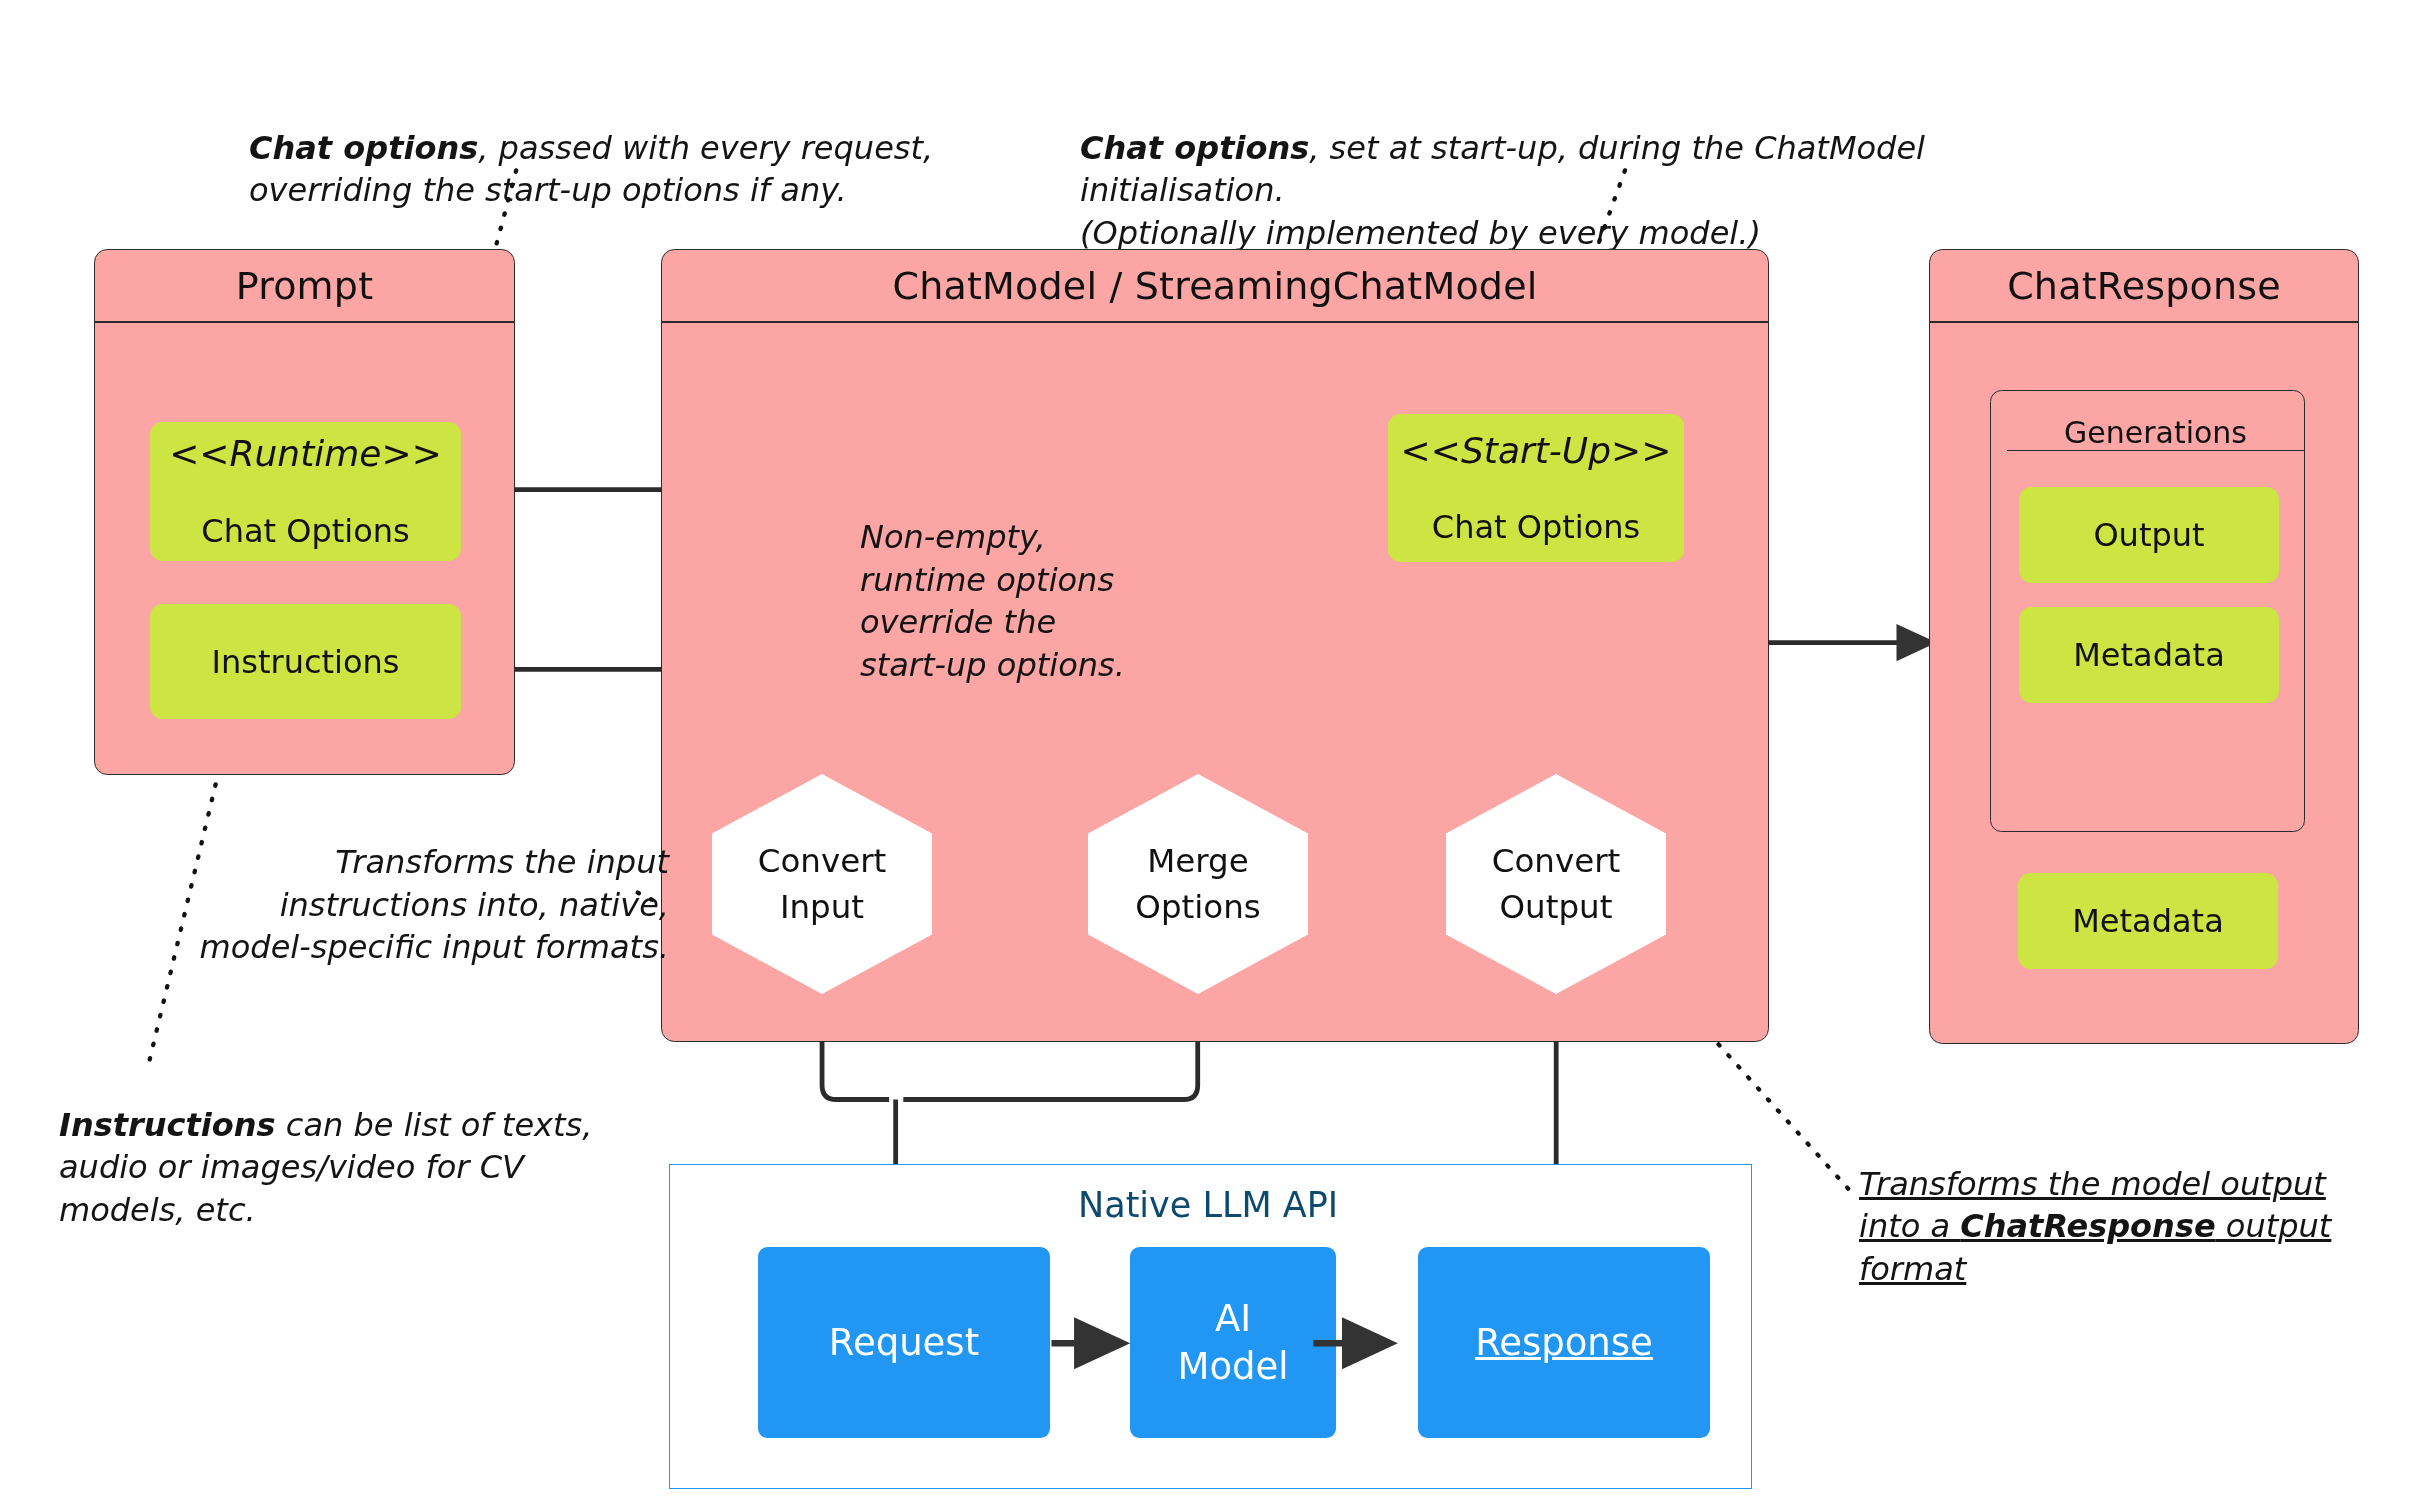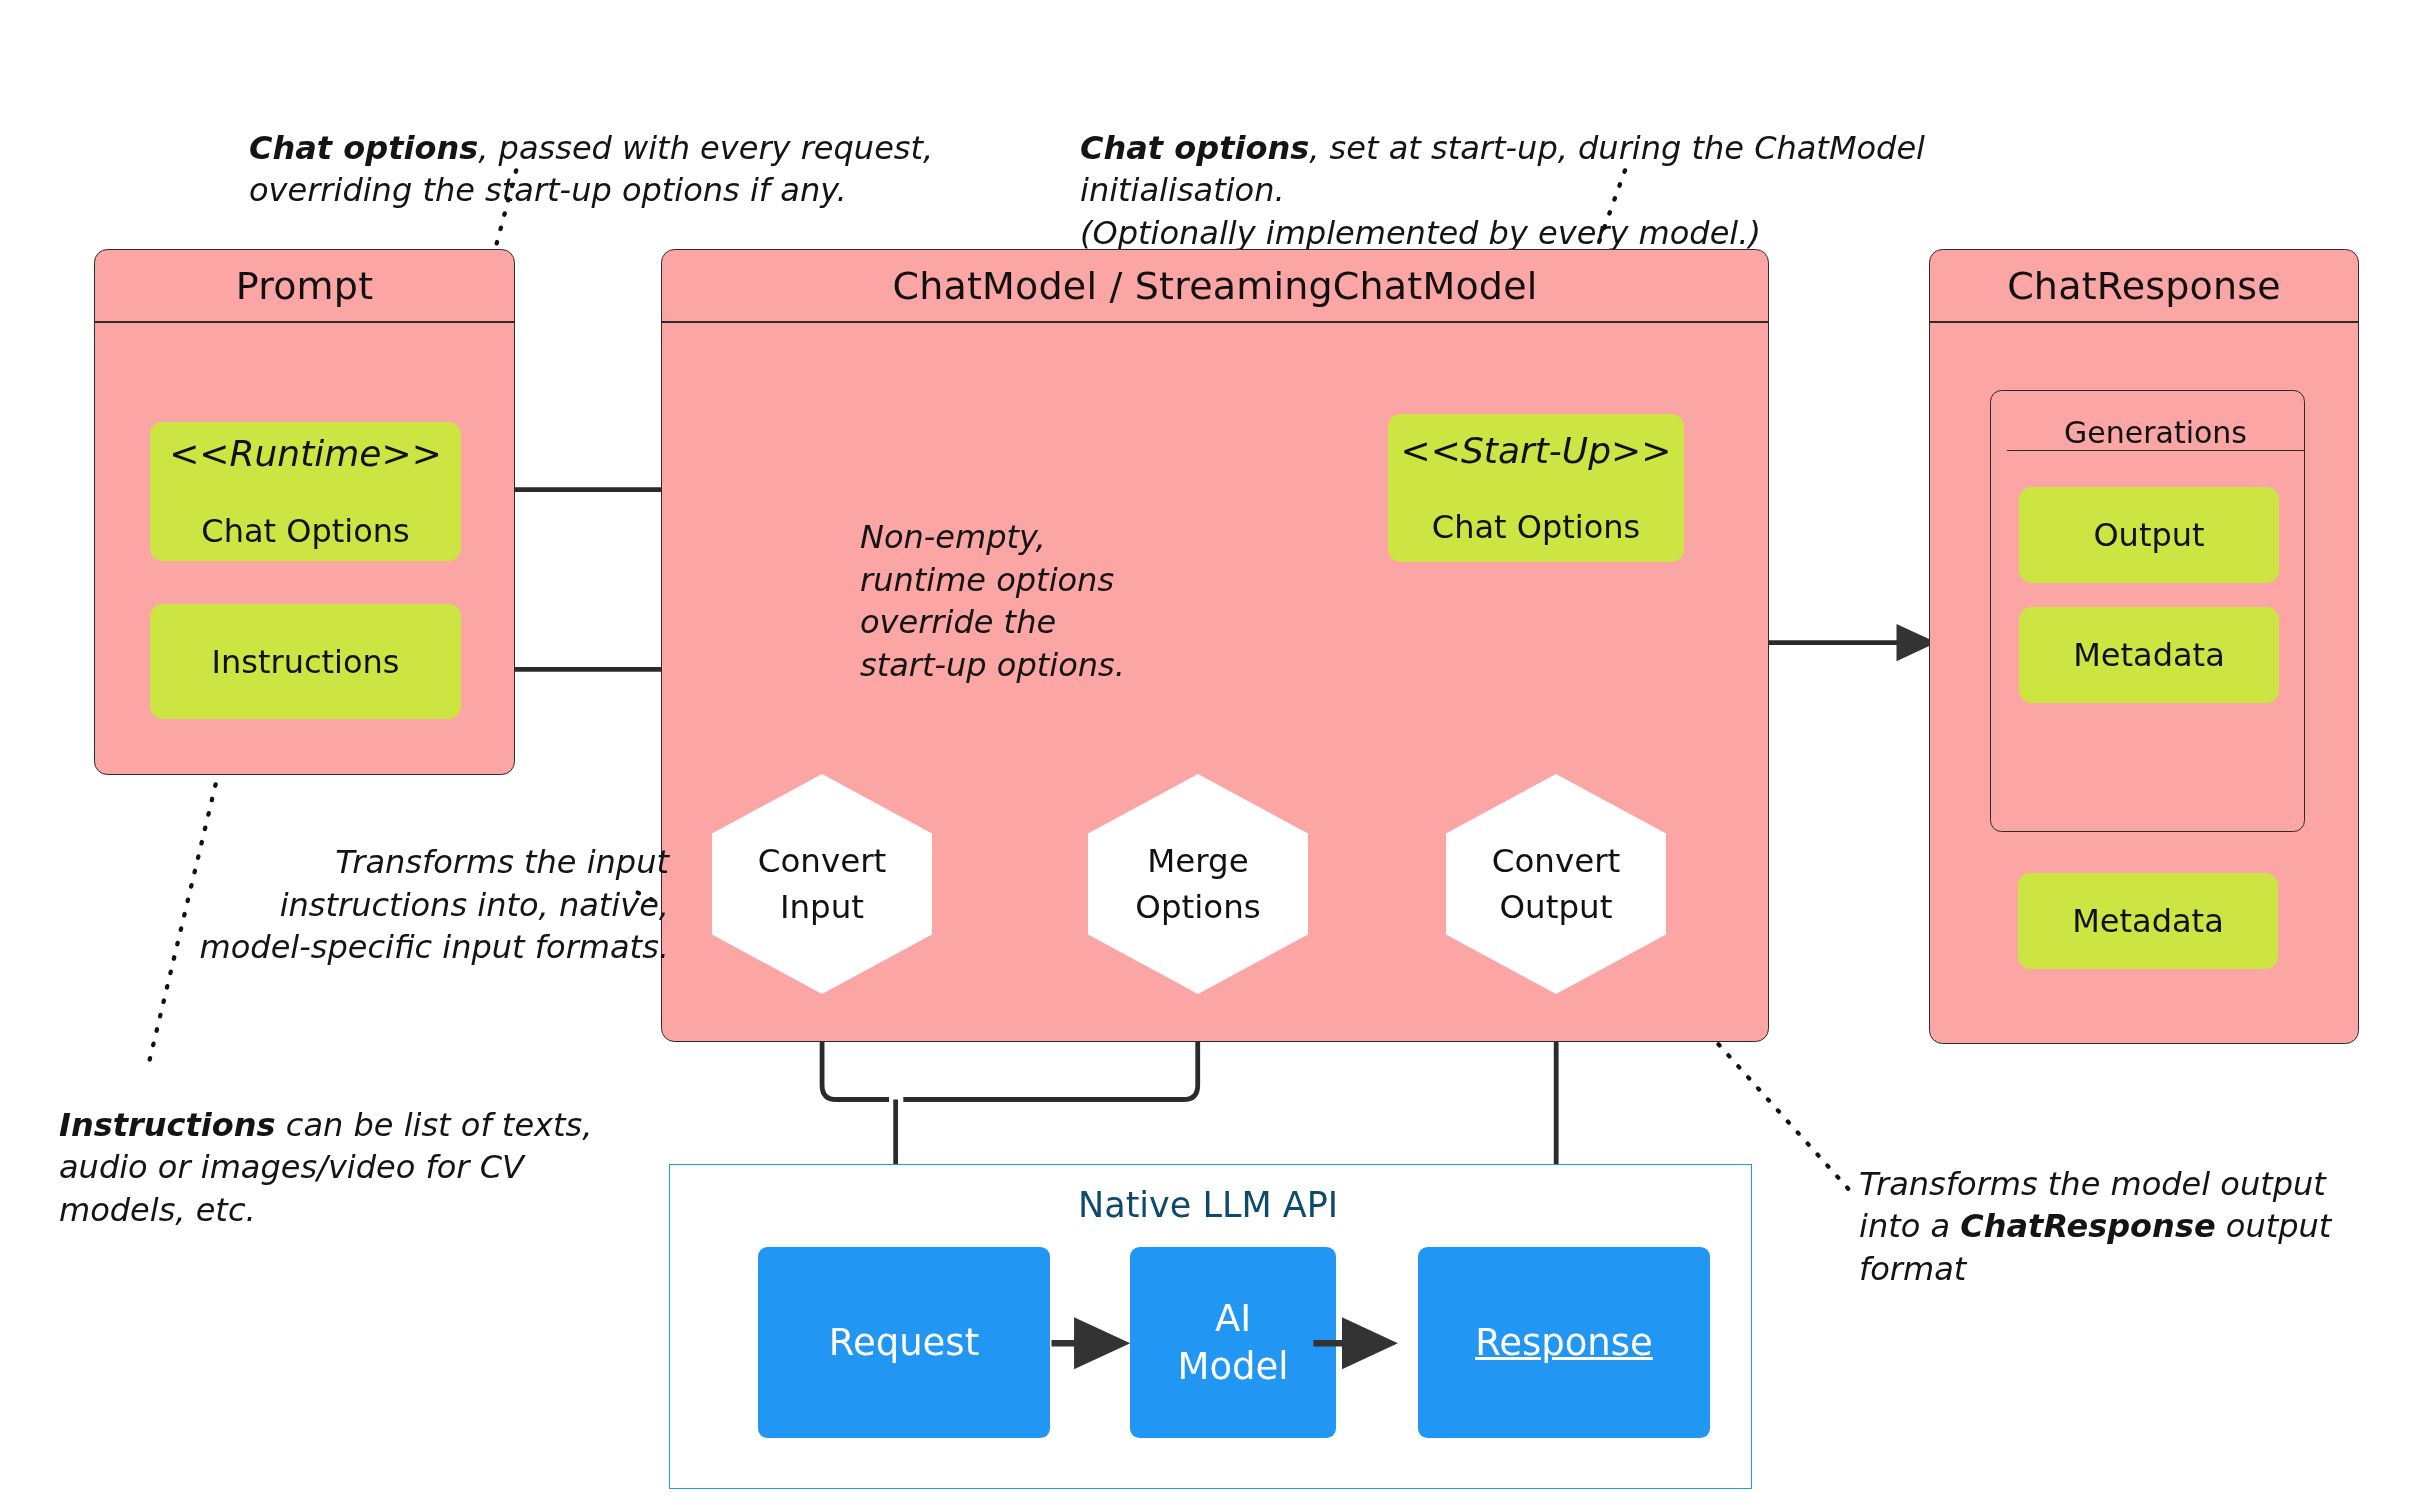--- a/index.html
+++ b/index.html
@@ -187,20 +187,20 @@
   <div class="note" style="left:59px;top:1061px;width:535px;">
     <b>Instructions</b><span> can be list of texts,
 audio or images/video for CV
 models, etc.</span>
   </div>
 
   <div class="note right" style="left:191px;top:841px;width:478px;">Transforms the input
 instructions into, native,
 model-specific input formats.</div>
 
-  <div class="note" style="left:1859px;top:1120px;width:516px;">
+  <div class="note" style="left:1859px;top:1120px;width:516px;text-decoration:underline;">
     <span>Transforms the model output
 into  a </span><b>ChatResponse</b><span> output
 format</span>
   </div>
 
 </div>
 
 
 </body></html>

